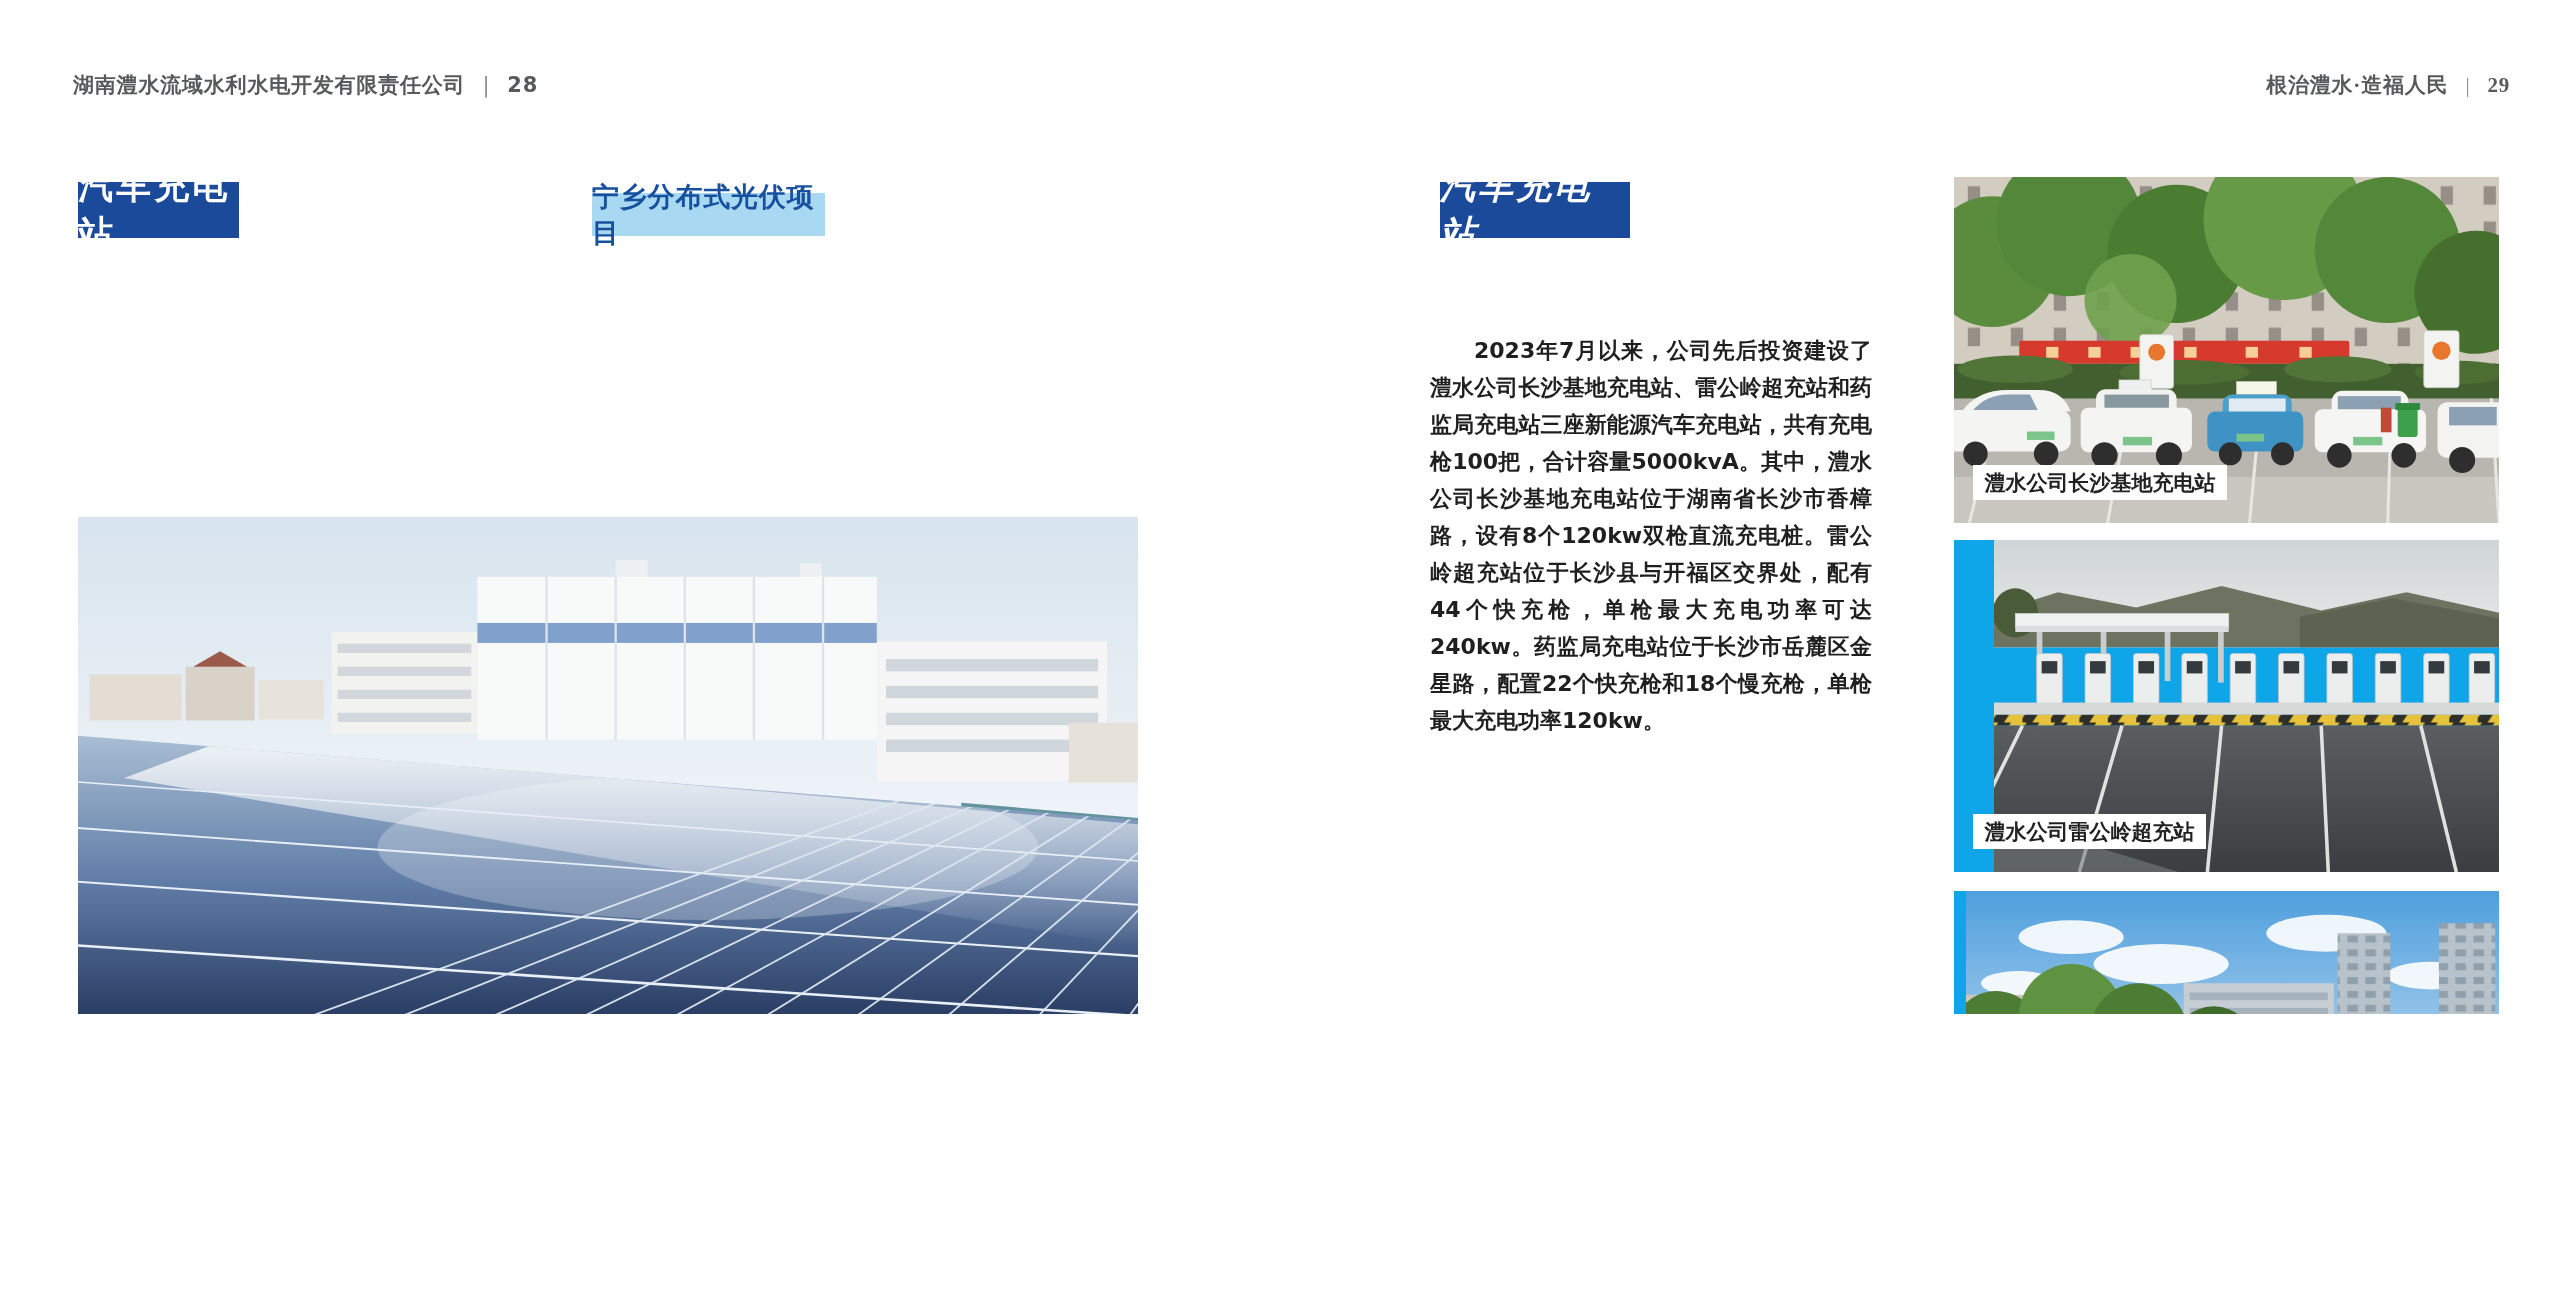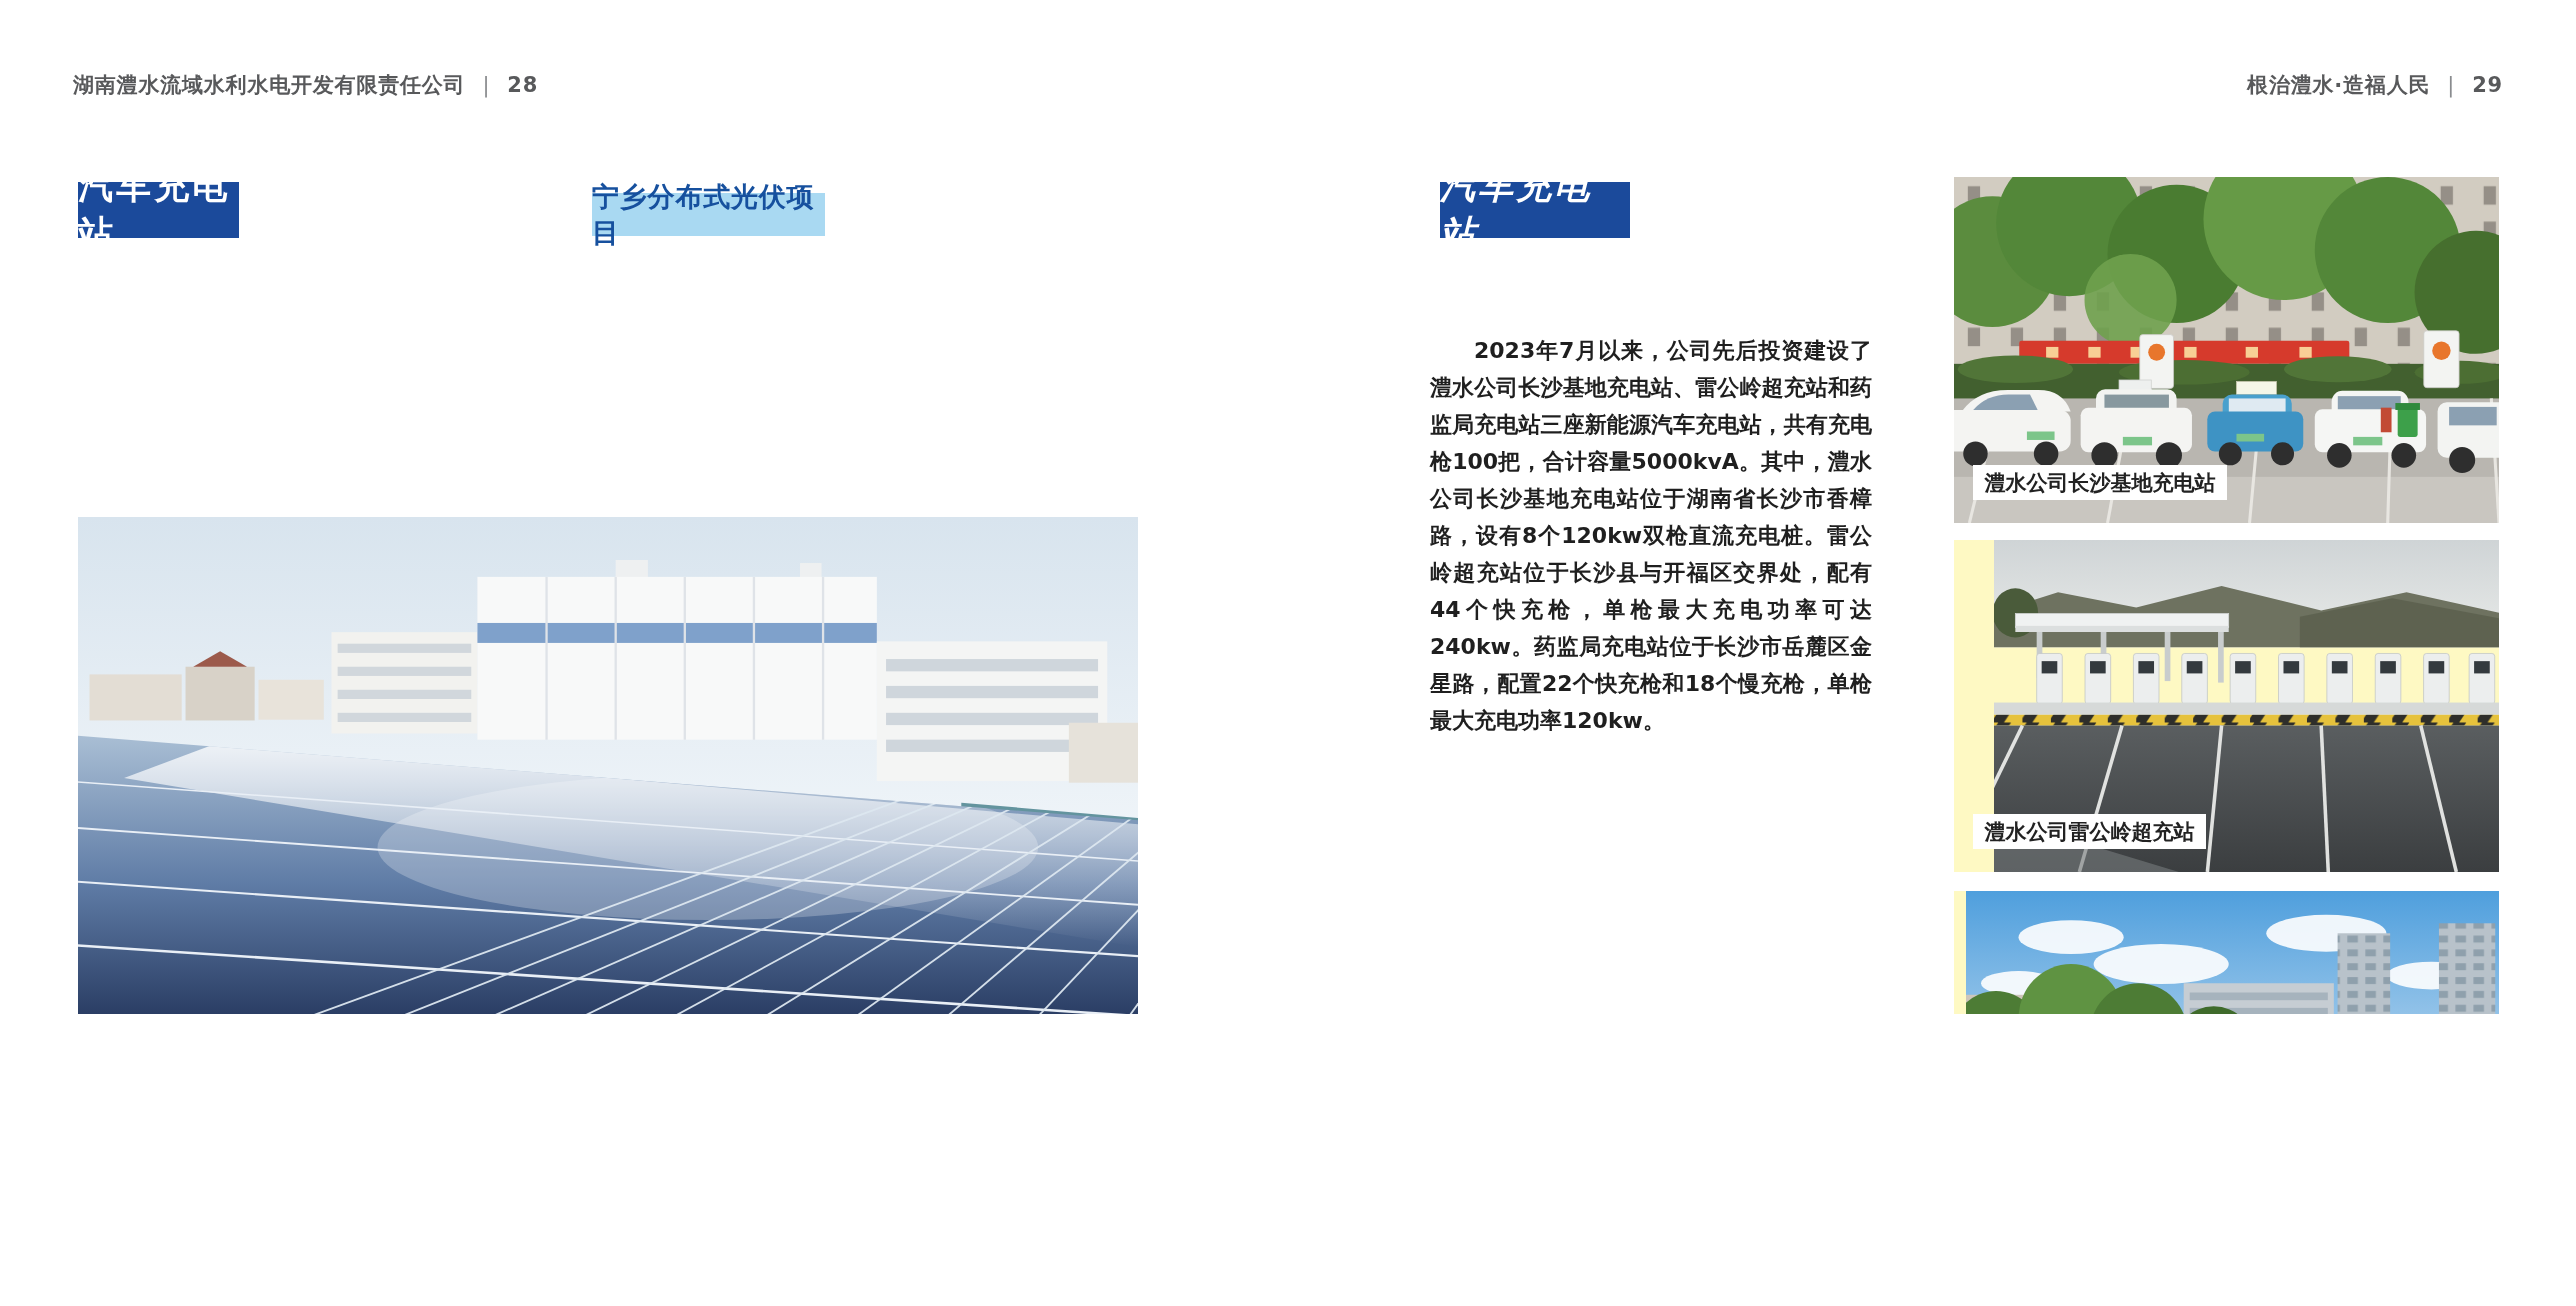--- a/index.html
+++ b/index.html
@@ -3,40 +3,40 @@
 <meta charset="utf-8">
 <style>
   * { margin:0; padding:0; box-sizing:border-box; }
   html,body { background:#ffffff; }
   body { font-family:"DejaVu Sans","Liberation Sans",sans-serif; }
   .spread { position:relative; width:2576px; height:1014px; background:#ffffff; overflow:hidden; }
 
   .page-header { position:absolute; top:71px; font-size:21px; font-weight:700;
                  color:var(--header-text,#58595b); letter-spacing:0.8px; white-space:nowrap; }
   .page-header.left  { left:73px; }
-  .page-header.right { right:73px; text-align:right; }
+  .page-header.right { right:66px; text-align:right;font-family:Liberation Serif, serif; }
   .page-header .divider { color:#8a8c8f; font-weight:400; margin:0 17px; }
 
   .section-title-box { position:absolute; background:var(--title-box-bg,#1b4a9b); color:#ffffff;
                        display:flex; align-items:center; justify-content:center;
                        font-size:35px; font-weight:700; letter-spacing:3.1px; }
   #title-left  { left:78px;  top:182px; width:161px; height:56px; }
   #title-right { left:1440px; top:182px; width:190px; height:56px;font-style:italic; }
 
   .subsection-title { position:absolute; left:592px; top:193px; width:233px; height:43px;
                       background:var(--subtitle-bg,#a9d9f2); color:var(--subtitle-text,#16509e);
                       font-size:27px; font-weight:700; letter-spacing:0.8px;
                       display:flex; align-items:center; justify-content:center; }
 
   .body-paragraph { position:absolute; text-indent:2em; text-align:justify;
                     font-weight:700; color:var(--body-text,#1f1f1f); }
   .para-left  { left:582px;  top:265px; width:566px; font-size:23px; line-height:44px; }
   .para-right { left:1430px; top:332px; width:442px; font-size:22px; line-height:37px; }
 
-  figure.photo { position:absolute; overflow:hidden; background:#fef9c3; }
+  figure.photo { position:absolute; overflow:hidden; background:#0ea5e9; }
   figure.photo svg { display:block; width:100%; height:100%; }
   #photo-solar { left:78px;  top:517px;  width:1060px; height:711px; }
   #photo-1     { left:1954px; top:177px;  width:545px;  height:346px; }
   #photo-2     { left:1954px; top:540px;  width:545px;  height:332px;padding-left:40px; }
   #photo-3     { left:1954px; top:891px; width:545px;  height:346px;padding-left:12px; }
 
   .photo-caption { position:absolute; left:19px; bottom:23px; background:#ffffff;
                    color:#222222; font-size:21px; font-weight:700;
                    padding:3.1px 11.5px; white-space:nowrap; line-height:1.35; }
 </style>

